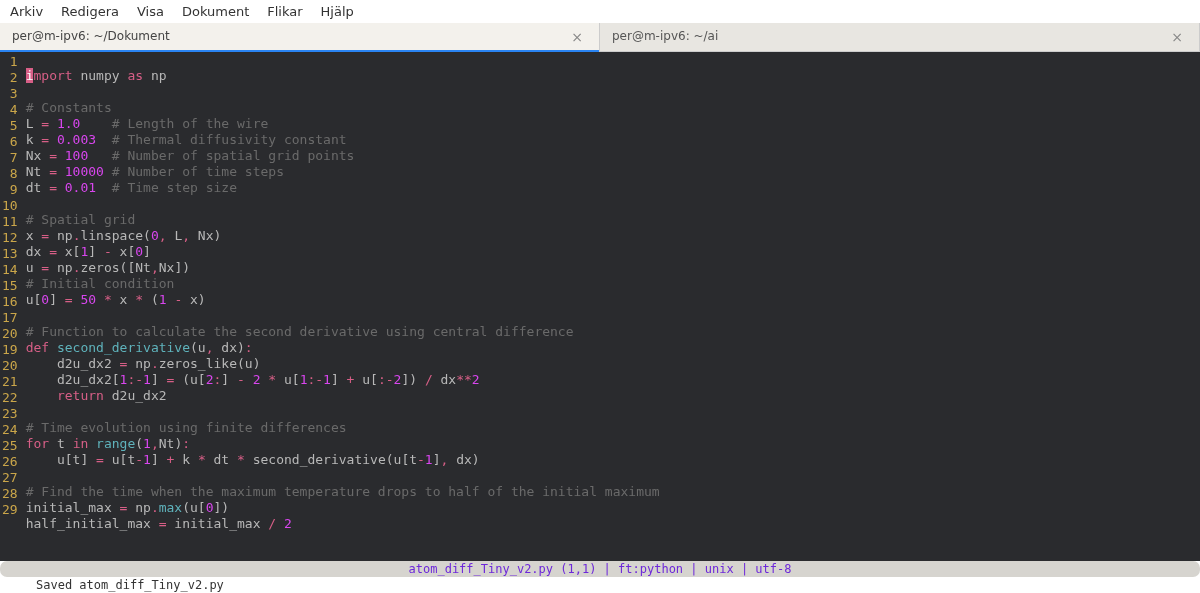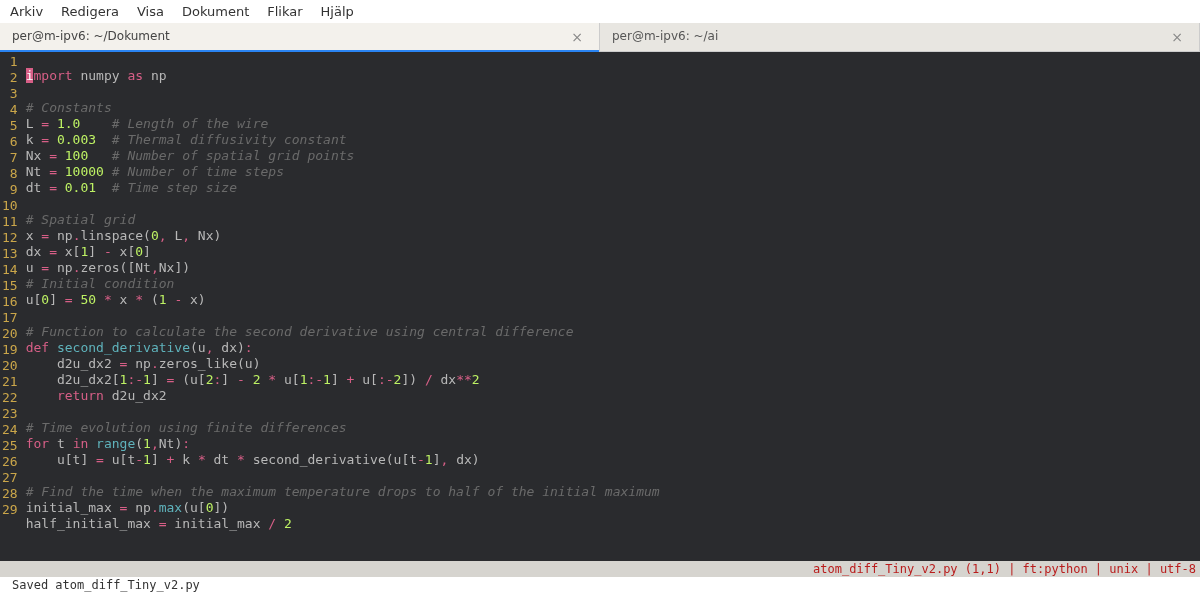--- a/index.html
+++ b/index.html
@@ -66,39 +66,41 @@
     padding: 2px 4px 2px 2px;
     user-select: none;
     min-width: 18px;
   }
   .lines { padding: 16px 4px; white-space: pre; }
   .line { height:16px; }
   
   .kw { color: #d75f87; }      
   .fn { color: #5fb3bc; }      
   .op { color: #d75f87; }      
-  .num { color: #bef264; }     
-  .cmt { color: #6a6a6a; font-style: italic; }
+  .num { color: #d946ef; }     
+  .cmt { color: #6a6a6a; }
   .cur { background:#d75f87; color:#fff; }
   .id  { color: #b8b8b8; }
   .statusbar {
     background: #d6d4cf;
-    color: #b91c1c;
+    color: #6d28d9;
     font-family: "DejaVu Sans Mono",monospace;
     font-size: 12px;
     padding: 1px 4px;
     display:flex;
-    justify-content: flex-end;
+    justify-content: center;
+    border-radius: 7px;
   }
   .msgbar {
     background: #fff;
     color:#333;
     font-family: "DejaVu Sans Mono",monospace;
     font-size:12px;
-    padding: 1px 12px;
+    padding: 1px 5px;
+    margin-left: 31px;
   }
 </style>
 </head>
 <body>
 
 <div class="menubar">
   <span>Arkiv</span>
   <span>Redigera</span>
   <span>Visa</span>
   <span>Dokument</span>

